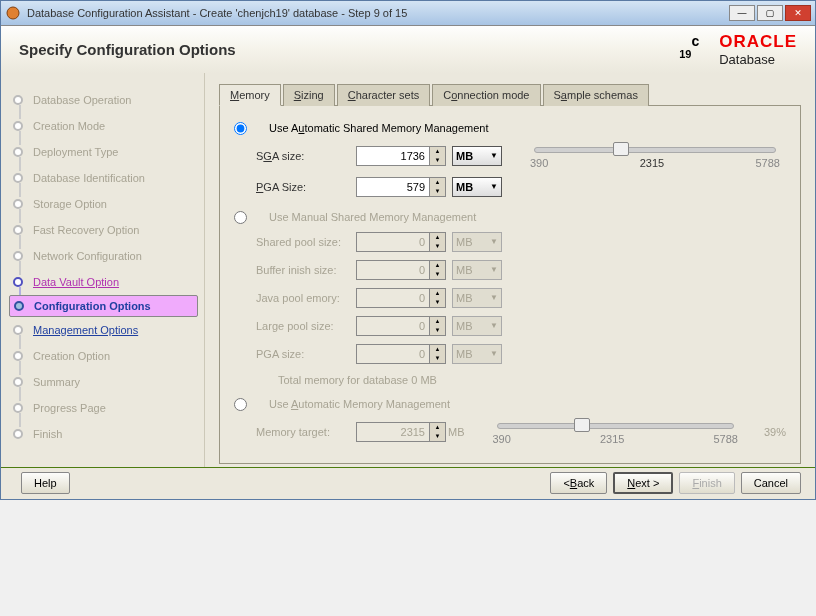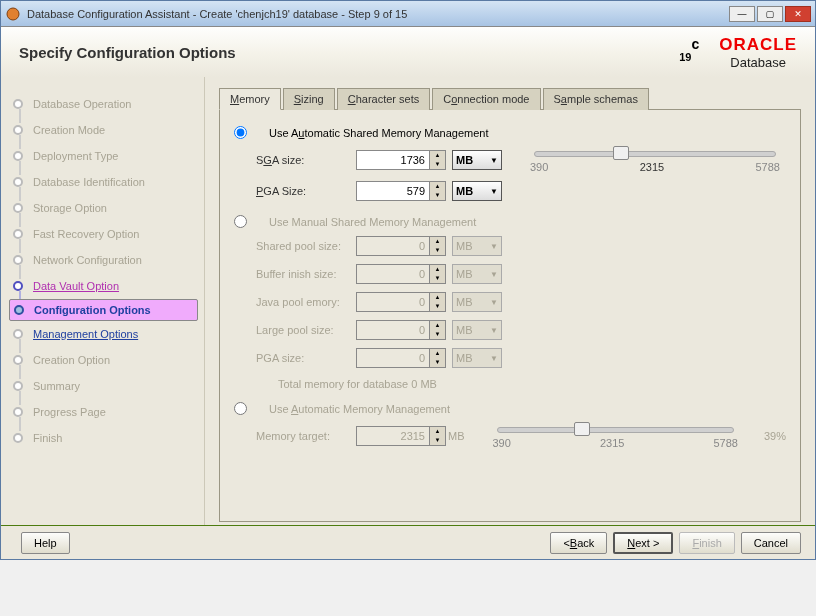--- a/index.html
+++ b/index.html
@@ -1,29 +1,29 @@
 <!DOCTYPE html>
 <html><head>
 <meta charset="utf-8">
 <style>
 * { margin: 0; padding: 0; box-sizing: border-box; font-family: Arial, sans-serif; font-size: 11px; }
 body { background: #f0f0f0; width: 816px; height: 616px; overflow: hidden; }
-.window { width: 816px; height: 560px; border: 1px solid #5a7aa3; background: #ebe8dd; display: flex; flex-direction: column; }
+.window { width: 816px; height: 500px; border: 1px solid #5a7aa3; background: #ebe8dd; display: flex; flex-direction: column; }
 .titlebar { height: 26px; background: linear-gradient(#d4e4f4, #a8c4e4); display: flex; align-items: center; padding: 0 4px; border-bottom: 1px solid #888; }
 .titlebar-icon { width: 16px; height: 16px; margin-right: 6px; }
 .titlebar-text { flex: 1; color: #333; }
 .titlebar-btns { display: flex; gap: 2px; }
 .titlebar-btn { width: 26px; height: 16px; border: 1px solid #888; background: #eee; display: flex; align-items: center; justify-content: center; font-size: 9px; }
 .titlebar-btn.close { background: #d04030; color: #fff; border-color:#a03020; }
 .header { height: 50px; background: linear-gradient(180deg,#fefefd,#f5f3ea 50%, #ebe8dd); display: flex; align-items: center; padding: 0 18px; }
 .header-title { font-size: 15px; font-weight: bold; color: #333; flex: 1; }
 .oracle-logo { display: flex; align-items: center; gap: 20px; }
 .logo-19c { font-size: 28px; font-weight: bold; color: #000; }
 .logo-19c sup { font-size: 14px; vertical-align: top; }
-.logo-right { text-align: center; }
+.logo-right { text-align: left; }
 .logo-oracle { font-size: 17px; font-weight: bold; color: #e00; letter-spacing: 1px; }
 .logo-db { font-size: 13px; color: #222; }
 .content { flex: 1; display: flex; background: #ebe8dd; }
 .sidebar { width: 204px; padding: 14px 6px 0 12px; border-right: 1px solid #ccc8b8; }
 .step { display: flex; align-items: center; height: 26px; position: relative; }
 .step-dot { width: 10px; height: 10px; border-radius: 50%; background: #fff; border: 2px solid #bbb; margin-right: 10px; z-index: 1; }
 .step.done .step-dot { border-color: #bbb; }
 .step.visited .step-dot { border-color: #5050c0; }
 .step.current .step-dot { border-color: #3050a0; background: #a0c0e0; }
 .step-line { position: absolute; left: 6px; top: 18px; width: 2px; height: 14px; background: #ccc; }

